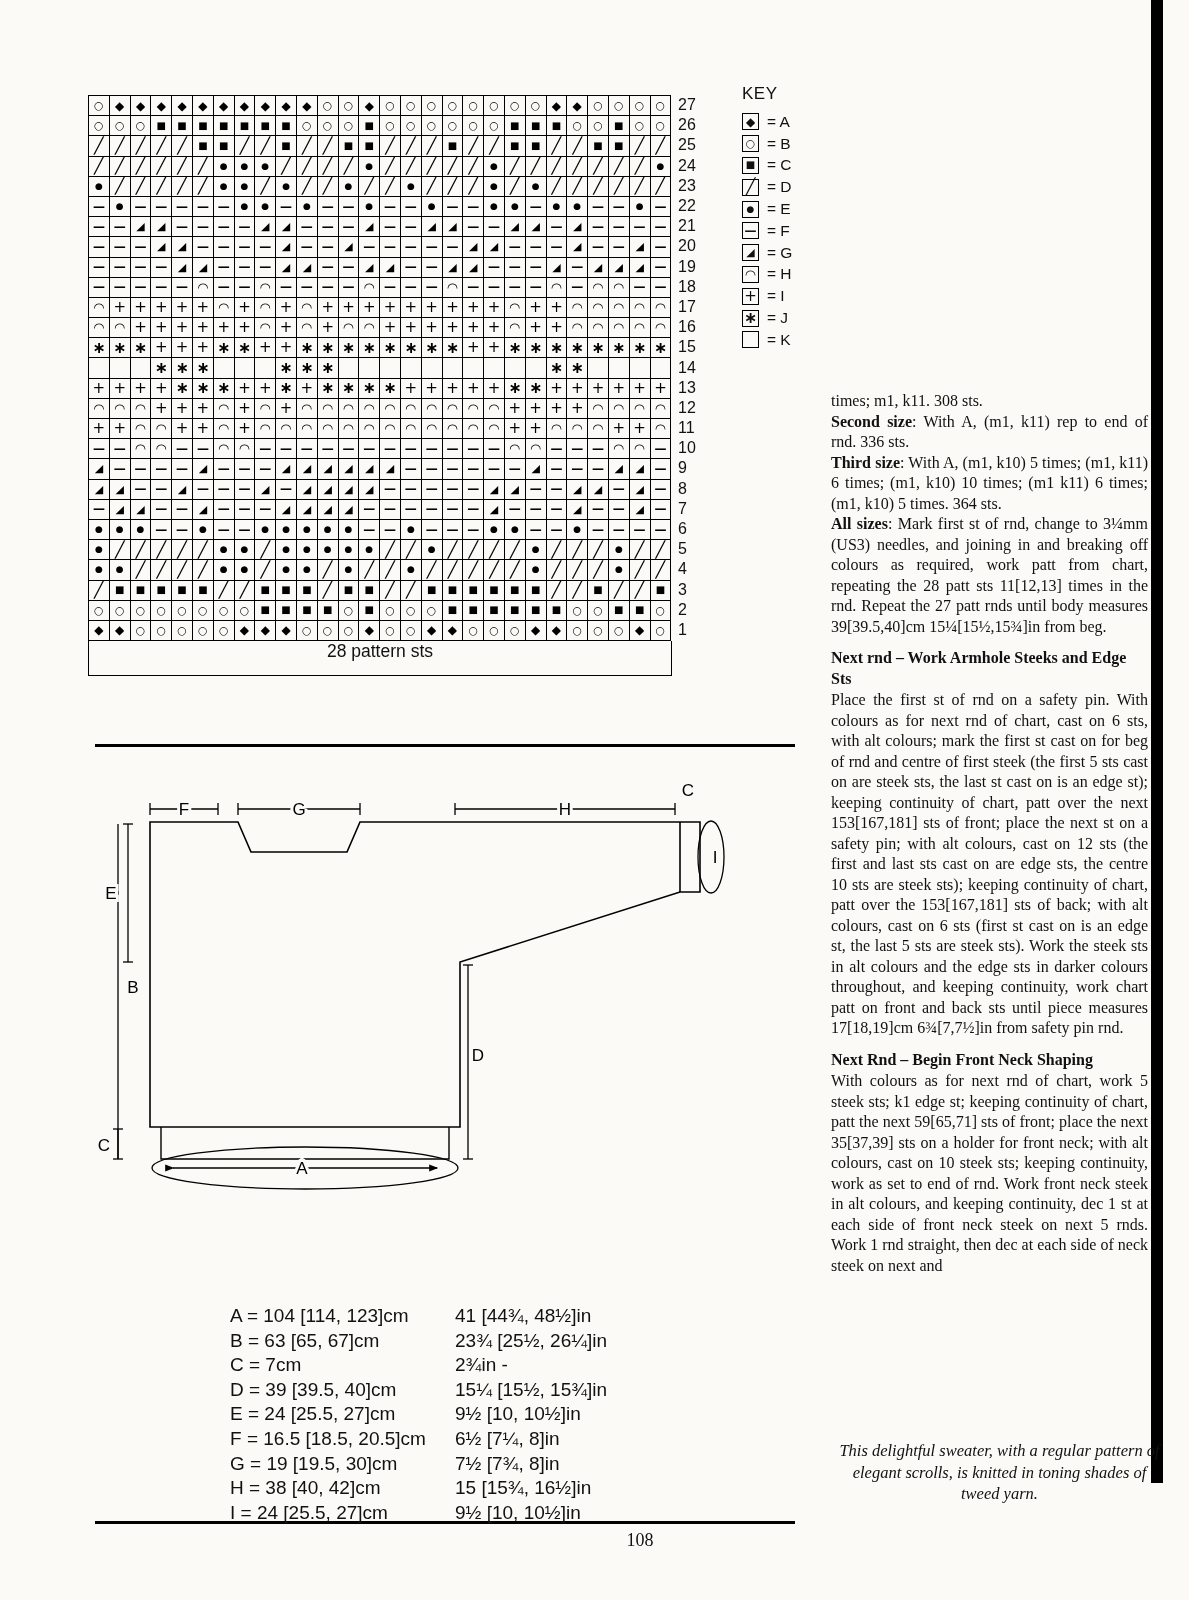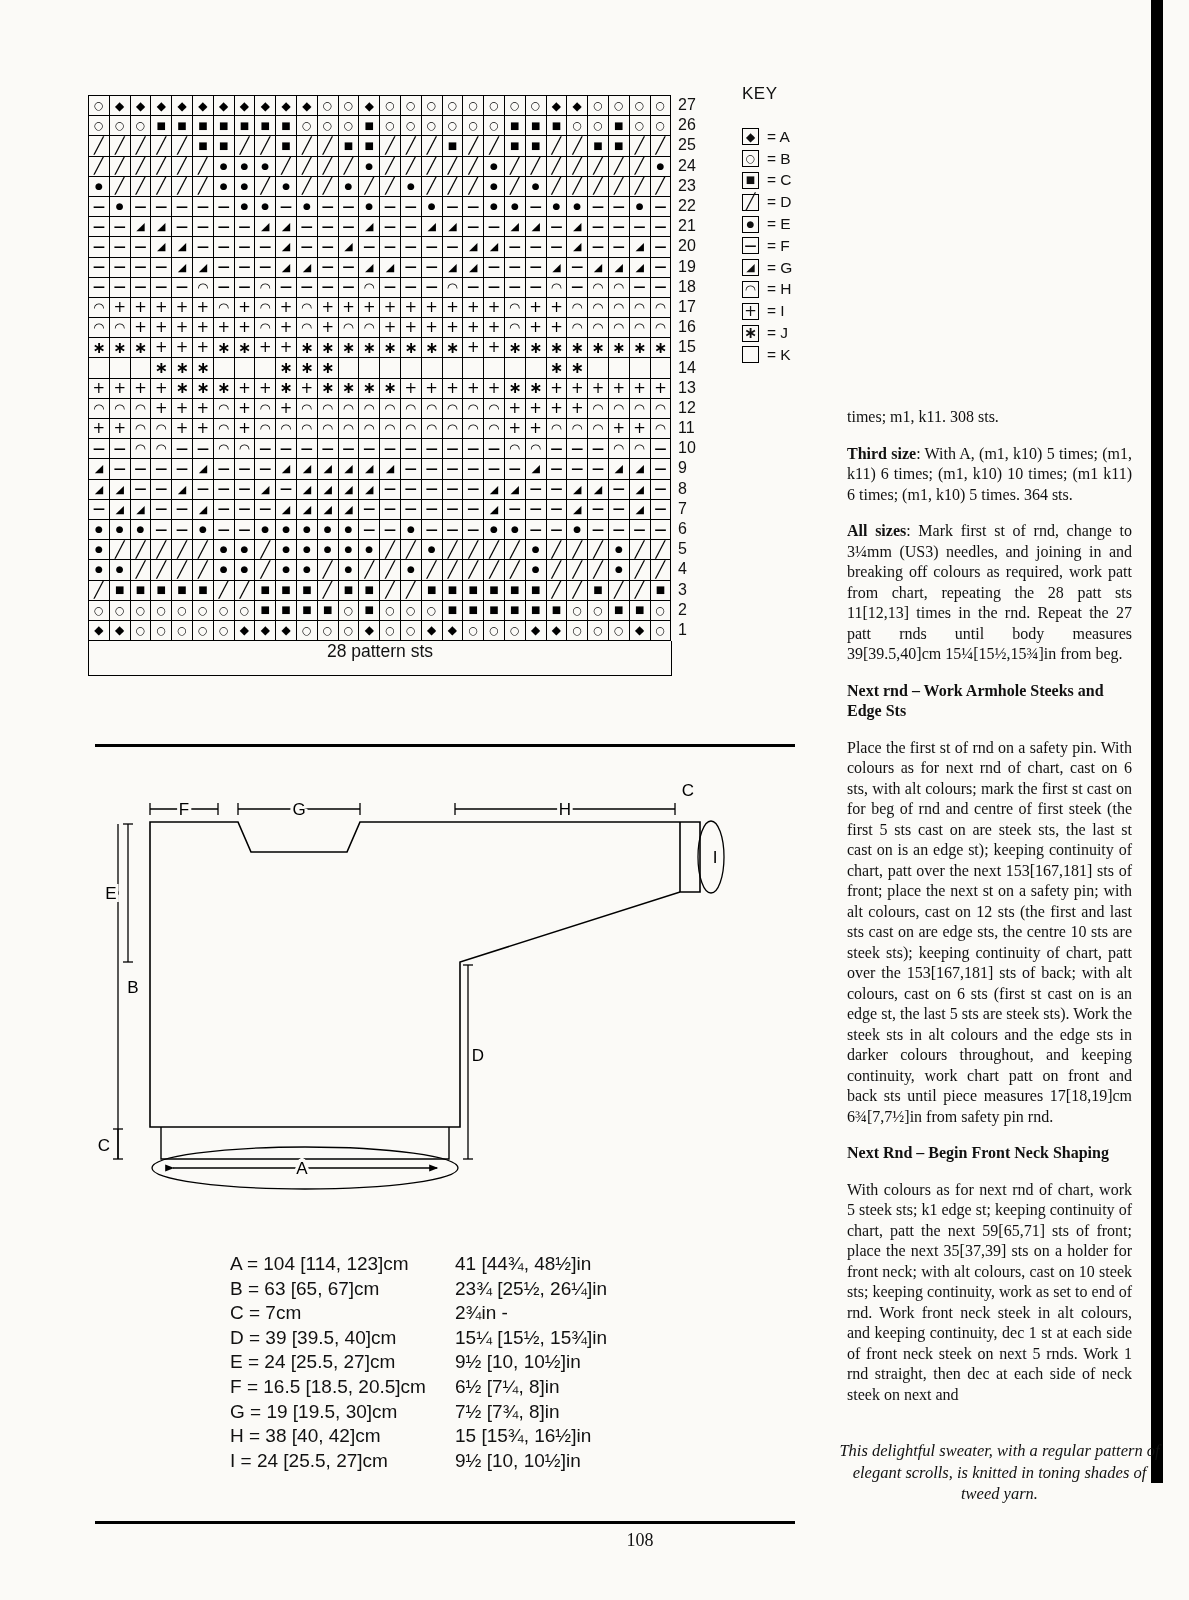--- a/index.html
+++ b/index.html
@@ -24,47 +24,47 @@
   .sym-I{font-size:15px;}
   .sym-J{font-size:16px;font-weight:bold;}
   .row-nums{position:absolute;left:678px;top:95px;text-align:right;}
   .row-num{height:20.2px;display:flex;align-items:center;font-size:16px;}
   .chart-label-box{position:absolute;left:88px;top:641px;width:584px;height:35px;box-sizing:border-box;
         border:1.8px solid #000;border-top:none;
         display:flex;justify-content:center;font-size:17.5px;}
 
   
   .key{position:absolute;left:742px;top:84px;}
-  .key-title{font-size:17px;margin-bottom:22px;letter-spacing:.5px;}
+  .key-title{font-size:17px;margin-bottom:7px;letter-spacing:.5px;}
   .key-row{display:flex;align-items:center;height:21.8px;}
   .key-box{width:15px;height:15px;border:1.7px solid #000;display:flex;align-items:center;justify-content:center;
            font-family:"DejaVu Sans",sans-serif;line-height:1;flex:none;}
   .key-eq{font-size:15.5px;margin-left:8px;white-space:nowrap;}
 
   
   .instructions{position:absolute;left:831px;top:391px;width:317px;
         font-family:"Liberation Serif",serif;font-size:16px;line-height:20.5px;text-align:justify;}
-  .instr-para{margin:16px;}
+  .instr-para{margin:0;}
   .instr-heading{font-weight:bold;margin-top:11px;margin-bottom:1px;text-align:left;}
   .instructions b{font-weight:bold;}
 
   
   .rule-top{position:absolute;left:95px;top:744px;width:700px;height:3px;background:#000;}
   .rule-bottom{position:absolute;left:95px;top:1521px;width:700px;height:3px;background:#000;}
   .page-num{position:absolute;left:595px;top:1530px;width:90px;text-align:center;
         font-family:"Liberation Serif",serif;font-size:18px;}
   .edge-bar{position:absolute;left:1151px;top:0;width:12px;height:1483px;background:#000;}
 
   
   .schematic{position:absolute;left:95px;top:772px;}
   .schematic text{font-family:"Liberation Sans",sans-serif;font-size:17px;fill:#000;
         paint-order:stroke;stroke:#fbfaf7;stroke-width:6px;}
 
   
-  .measurements{position:absolute;left:230px;top:1252px;font-size:19px;line-height:24.6px;}
+  .measurements{position:absolute;left:230px;top:1304px;font-size:19px;line-height:24.6px;}
   .measure-row{display:flex;}
   .measure-cm{width:225px;white-space:nowrap;}
   .measure-in{white-space:nowrap;}
 
   
   .caption{position:absolute;left:832px;top:1440px;width:335px;
         font-family:"Liberation Serif",serif;font-style:italic;font-size:16.5px;line-height:21.5px;text-align:center;}
 </style>
 </head>
 <body>
@@ -907,20 +907,21 @@
         </div>
         <div class="key-row">
           <span class="key-box sym-K"></span>
           <span class="key-eq">= K</span>
         </div>
       </div>
   </div>
 
   <div class="instructions" id="instructions">
       <div class="instr-para"><span>times; m1, k11. 308 sts.</span></div>
+      <div class="instr-para"><b>Second size</b><span>: With A, (m1, k11) rep to end of rnd. 336 sts.</span></div>
       <div class="instr-para"><b>Third size</b><span>: With A, (m1, k10) 5 times; (m1, k11) 6 times; (m1, k10) 10 times; (m1 k11) 6 times; (m1, k10) 5 times. 364 sts.</span></div>
       <div class="instr-para"><b>All sizes</b><span>: Mark first st of rnd, change to 3¼mm (US3) needles, and joining in and breaking off colours as required, work patt from chart, repeating the 28 patt sts 11[12,13] times in the rnd. Repeat the 27 patt rnds until body measures 39[39.5,40]cm 15¼[15½,15¾]in from beg.</span></div>
       <div class="instr-para instr-heading"><span>Next rnd – Work Armhole Steeks and Edge Sts</span></div>
       <div class="instr-para"><span>Place the first st of rnd on a safety pin. With colours as for next rnd of chart, cast on 6 sts, with alt colours; mark the first st cast on for beg of rnd and centre of first steek (the first 5 sts cast on are steek sts, the last st cast on is an edge st); keeping continuity of chart, patt over the next 153[167,181] sts of front; place the next st on a safety pin; with alt colours, cast on 12 sts (the first and last sts cast on are edge sts, the centre 10 sts are steek sts); keeping continuity of chart, patt over the 153[167,181] sts of back; with alt colours, cast on 6 sts (first st cast on is an edge st, the last 5 sts are steek sts). Work the steek sts in alt colours and the edge sts in darker colours throughout, and keeping continuity, work chart patt on front and back sts until piece measures 17[18,19]cm 6¾[7,7½]in from safety pin rnd.</span></div>
       <div class="instr-para instr-heading"><span>Next Rnd – Begin Front Neck Shaping</span></div>
       <div class="instr-para"><span>With colours as for next rnd of chart, work 5 steek sts; k1 edge st; keeping continuity of chart, patt the next 59[65,71] sts of front; place the next 35[37,39] sts on a holder for front neck; with alt colours, cast on 10 steek sts; keeping continuity, work as set to end of rnd. Work front neck steek in alt colours, and keeping continuity, dec 1 st at each side of front neck steek on next 5 rnds. Work 1 rnd straight, then dec at each side of neck steek on next and</span></div>
     </div>
 
   <div class="rule-top"></div>
   <div class="rule-bottom"></div>

